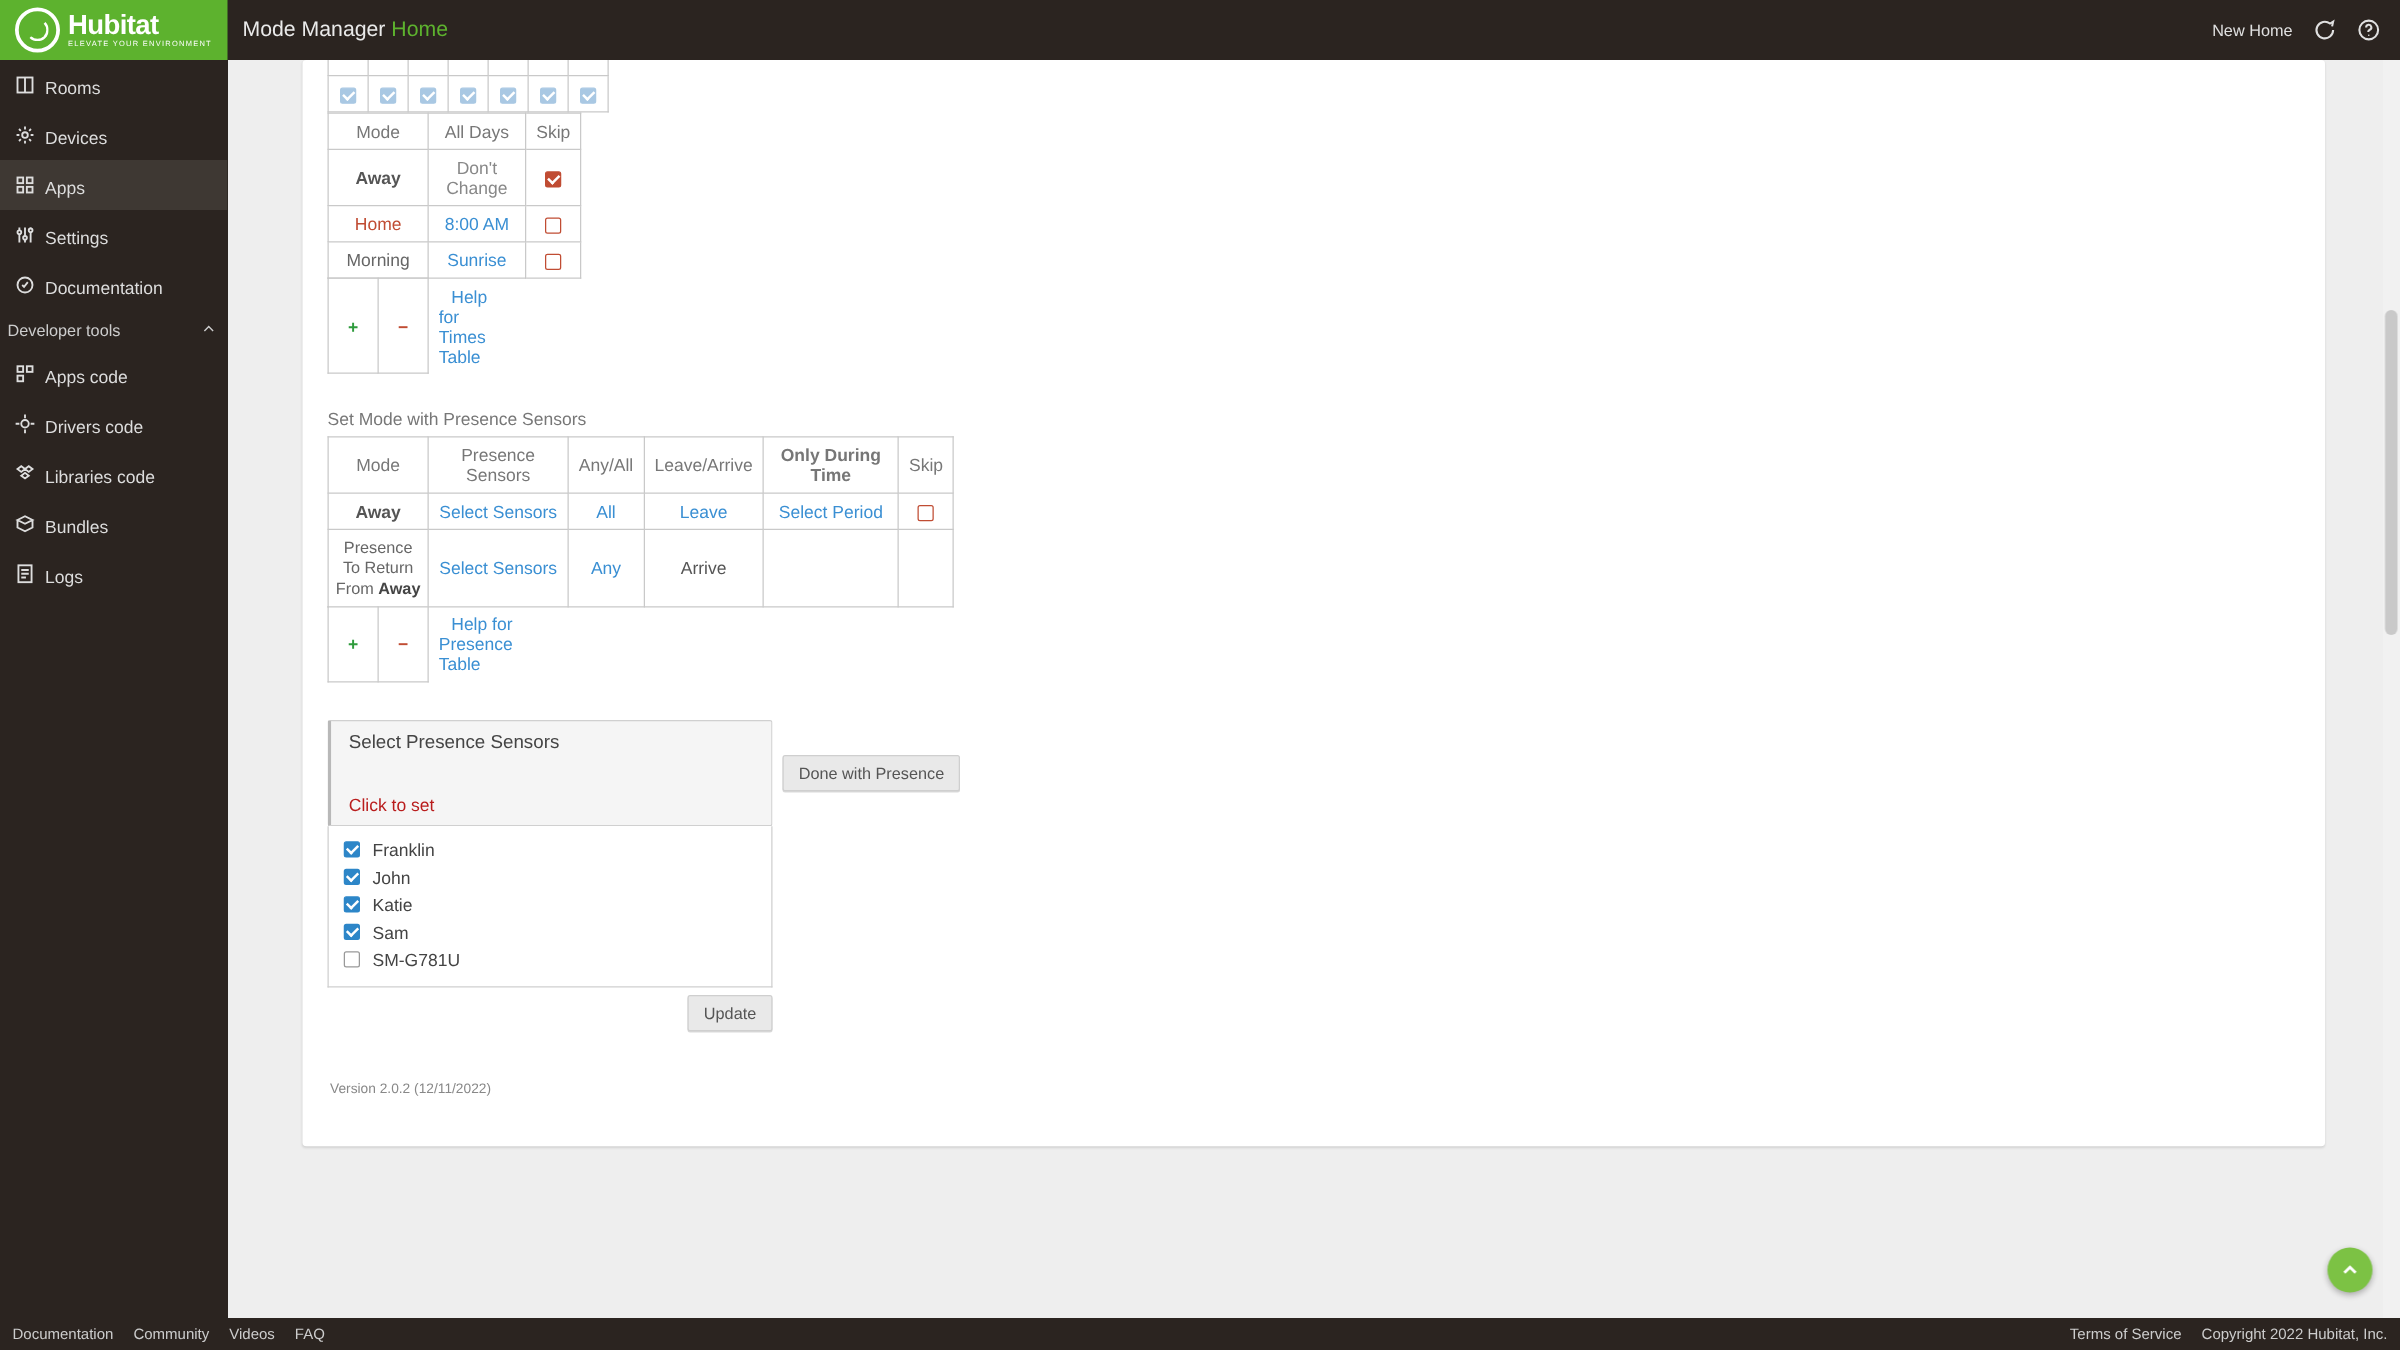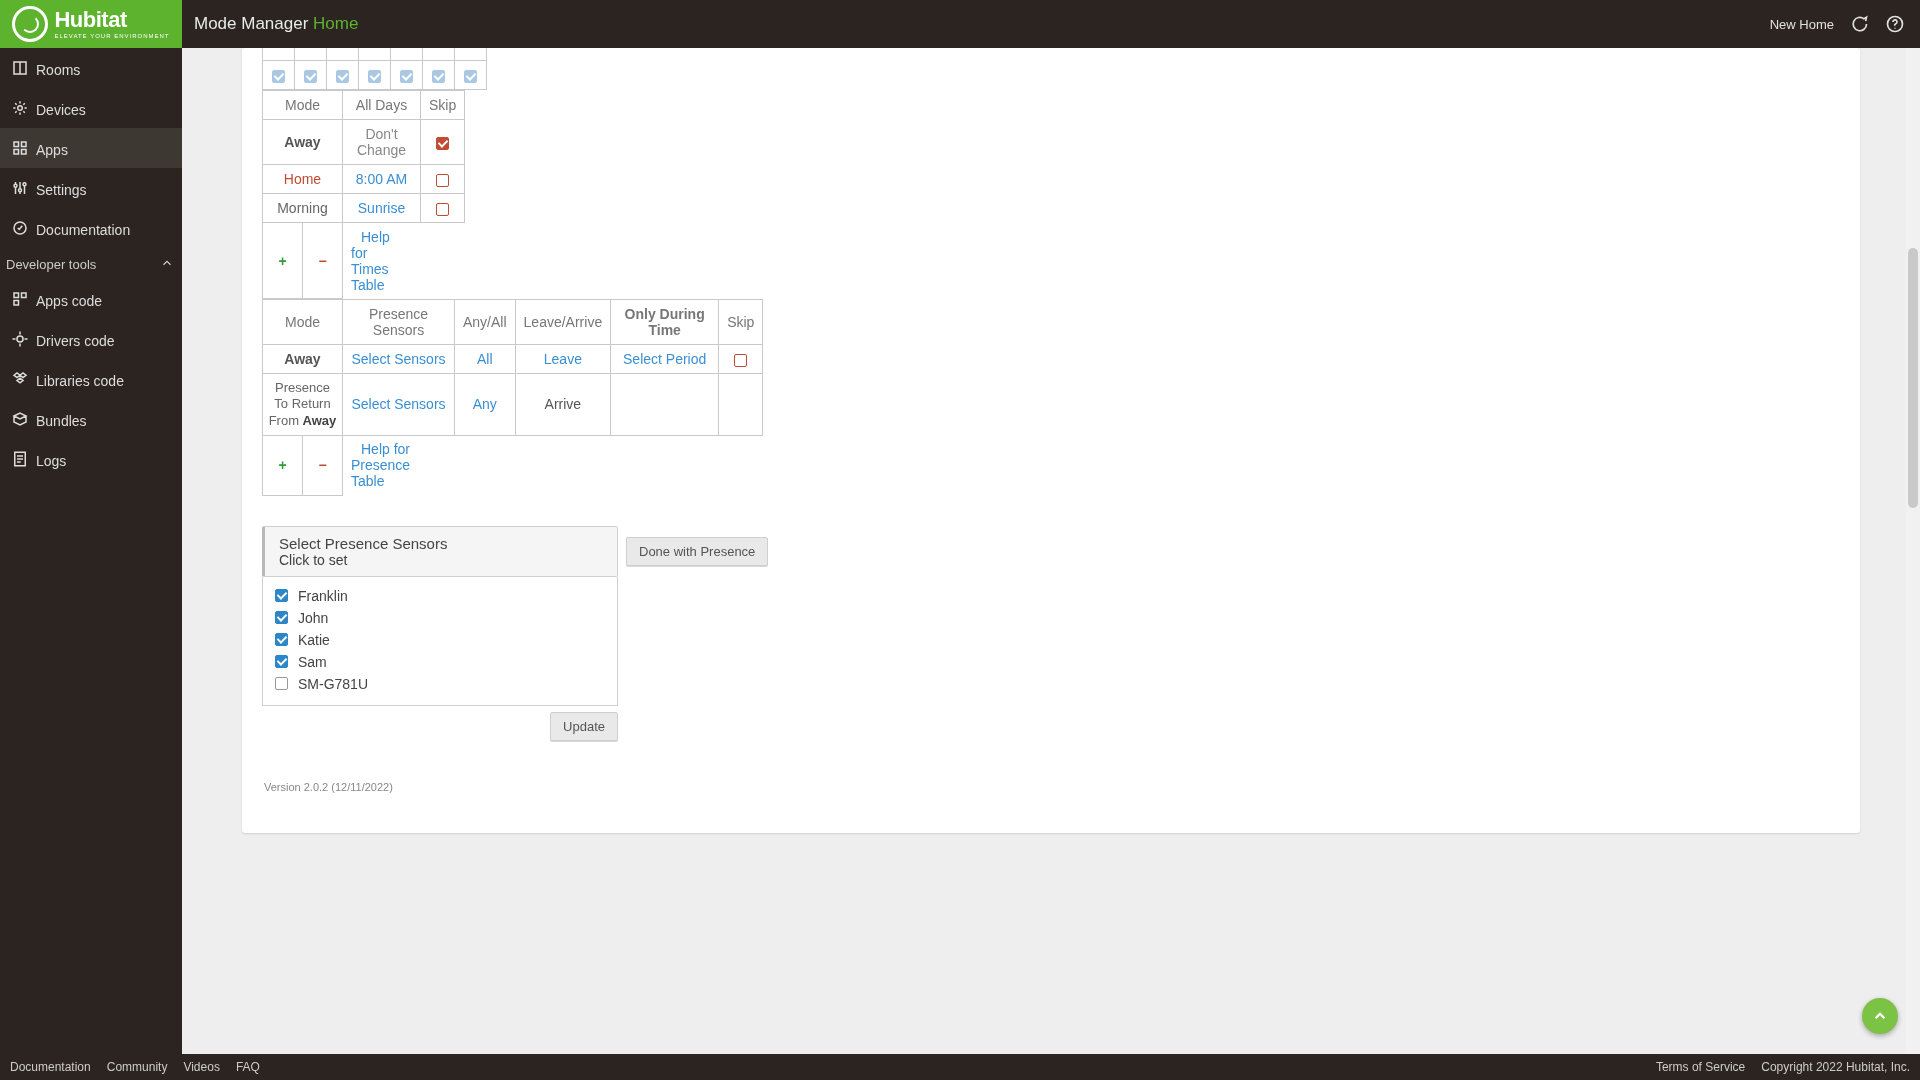--- a/index.html
+++ b/index.html
@@ -100,21 +100,21 @@
   .help-link { color:var(--link); font-size:14px; padding-left:10px; cursor:pointer;}
 
   
   .sel-panel-wrap { display:flex; align-items:center; gap:8px; margin-top:30px; }
   .sel-panel {
     width:356px; border:1px solid #d0d0d0; background:#f5f5f5;
     border-left:3px solid #b8b8b8; padding:8px 14px 8px 14px;
     border-radius:2px;
   }
   .sel-title { color:#444; font-size:15px; }
-  .sel-sub { color:#404040; font-size:14px; }
+  .sel-sub { color:#b91c1c; font-size:14px;margin-top:34px; }
   .btn {
     background:var(--btn-bg); border:1px solid var(--btn-border);
     color:#555; font-size:13px; padding:6px 12px; border-radius:2px;
     box-shadow:0 1px 0 rgba(0,0,0,0.15); cursor:pointer;
   }
   .list-box {
     width:356px; border:1px solid #d0d0d0; border-top:none; background:#fff;
     padding:8px 12px 10px 12px;
   }
   .list-item { display:flex; align-items:center; gap:10px; padding:3px 0; color:#444; font-size:14px;}
@@ -331,20 +331,21 @@
             <tr>
           <td><span class="plus">+</span></td>
           <td><span class="minus">−</span></td>
           <td style="border:none; background:transparent; text-align:left;">
             <a class="help-link">Help for Times Table</a>
           </td>
         </tr>
       </tbody>
         </table>
 
+      <div class="section-label" style="margin-top:28px;">Set Mode with Presence Sensors</div>
       <table class="grid">
         <tbody>
             <tr>
           <th style="width:80px;">Mode</th>
           <th style="width:112px;">Presence Sensors</th>
           <th style="width:54px;">Any/All</th>
           <th style="width:86px;">Leave/Arrive</th>
           <th style="width:108px;font-weight:bold;">Only During Time</th>
           <th style="width:36px;">Skip</th>
         </tr>

